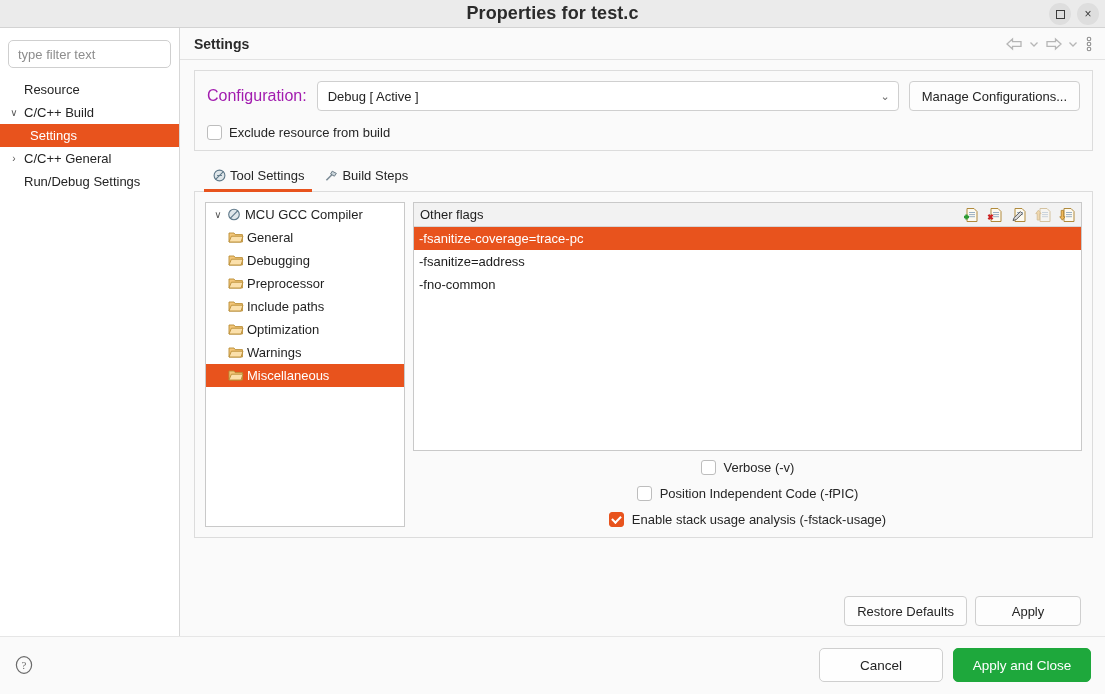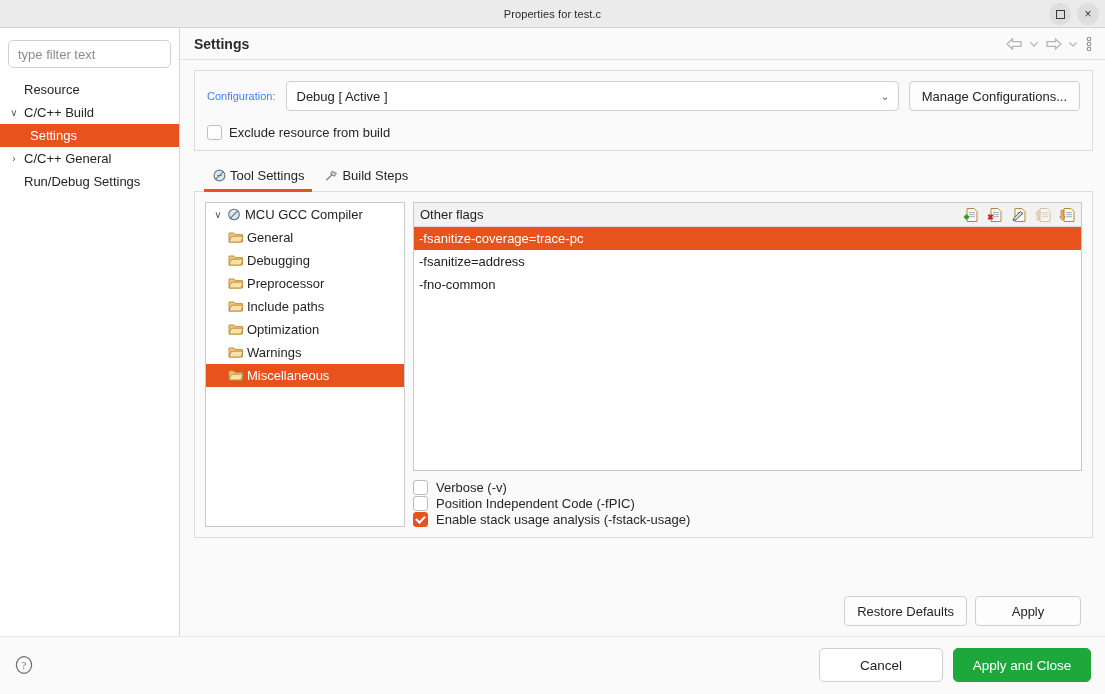--- a/index.html
+++ b/index.html
@@ -17,22 +17,22 @@
   .titlebar {
     position: relative;
     height: 28px;
     background: #ebebeb;
     border-bottom: 1px solid #d3d3d3;
     display: flex;
     align-items: center;
     justify-content: center;
   }
   .titlebar-title {
-    font-size: 11px;
-    font-weight: normal;
+    font-size: 18px;
+    font-weight: bold;
     color: #2b2b2b;
     letter-spacing: 0.1px;
   }
   .win-controls {
     position: absolute;
     right: 6px; top: 0;
     height: 28px;
     display: flex;
     align-items: center;
     gap: 6px;
@@ -144,21 +144,21 @@
   .config-group {
     border: 1px solid #dcdcdc;
     background: #fafafa;
     padding: 10px 12px 10px 12px;
   }
   .config-row {
     display: flex;
     align-items: center;
     gap: 10px;
   }
-  .config-label { font-size: 11px; color: #3b82f6; white-space: nowrap; }
+  .config-label { font-size: 16px; color: #a21caf; white-space: nowrap; }
   .combo {
     flex: 1;
     height: 30px;
     background: #fff;
     border: 1px solid #cfcfcf;
     border-radius: 4px;
     display: flex;
     align-items: center;
     padding: 0 8px 0 10px;
     font-size: 13px;
@@ -296,21 +296,21 @@
     display: flex;
     align-items: center;
     padding-left: 5px;
     font-size: 13px;
     color: #1d1d1d;
     cursor: pointer;
     white-space: nowrap;
   }
   .flag-row.selected { background: #e8531d; color: #fff; }
 
-  .opts { padding-top: 9px; display: flex; flex-direction: column; gap: 1px; }
+  .opts { padding-top: 9px; display: flex; flex-direction: column; gap: 11px; align-items: center; }
   .opt-row { display: flex; align-items: center; gap: 8px; }
 
   
   .apply-bar {
     display: flex;
     justify-content: flex-end;
     gap: 8px;
     padding: 10px 12px 10px 0;
   }
   .btn-wide { min-width: 106px; height: 30px; margin-top: 48px; }

